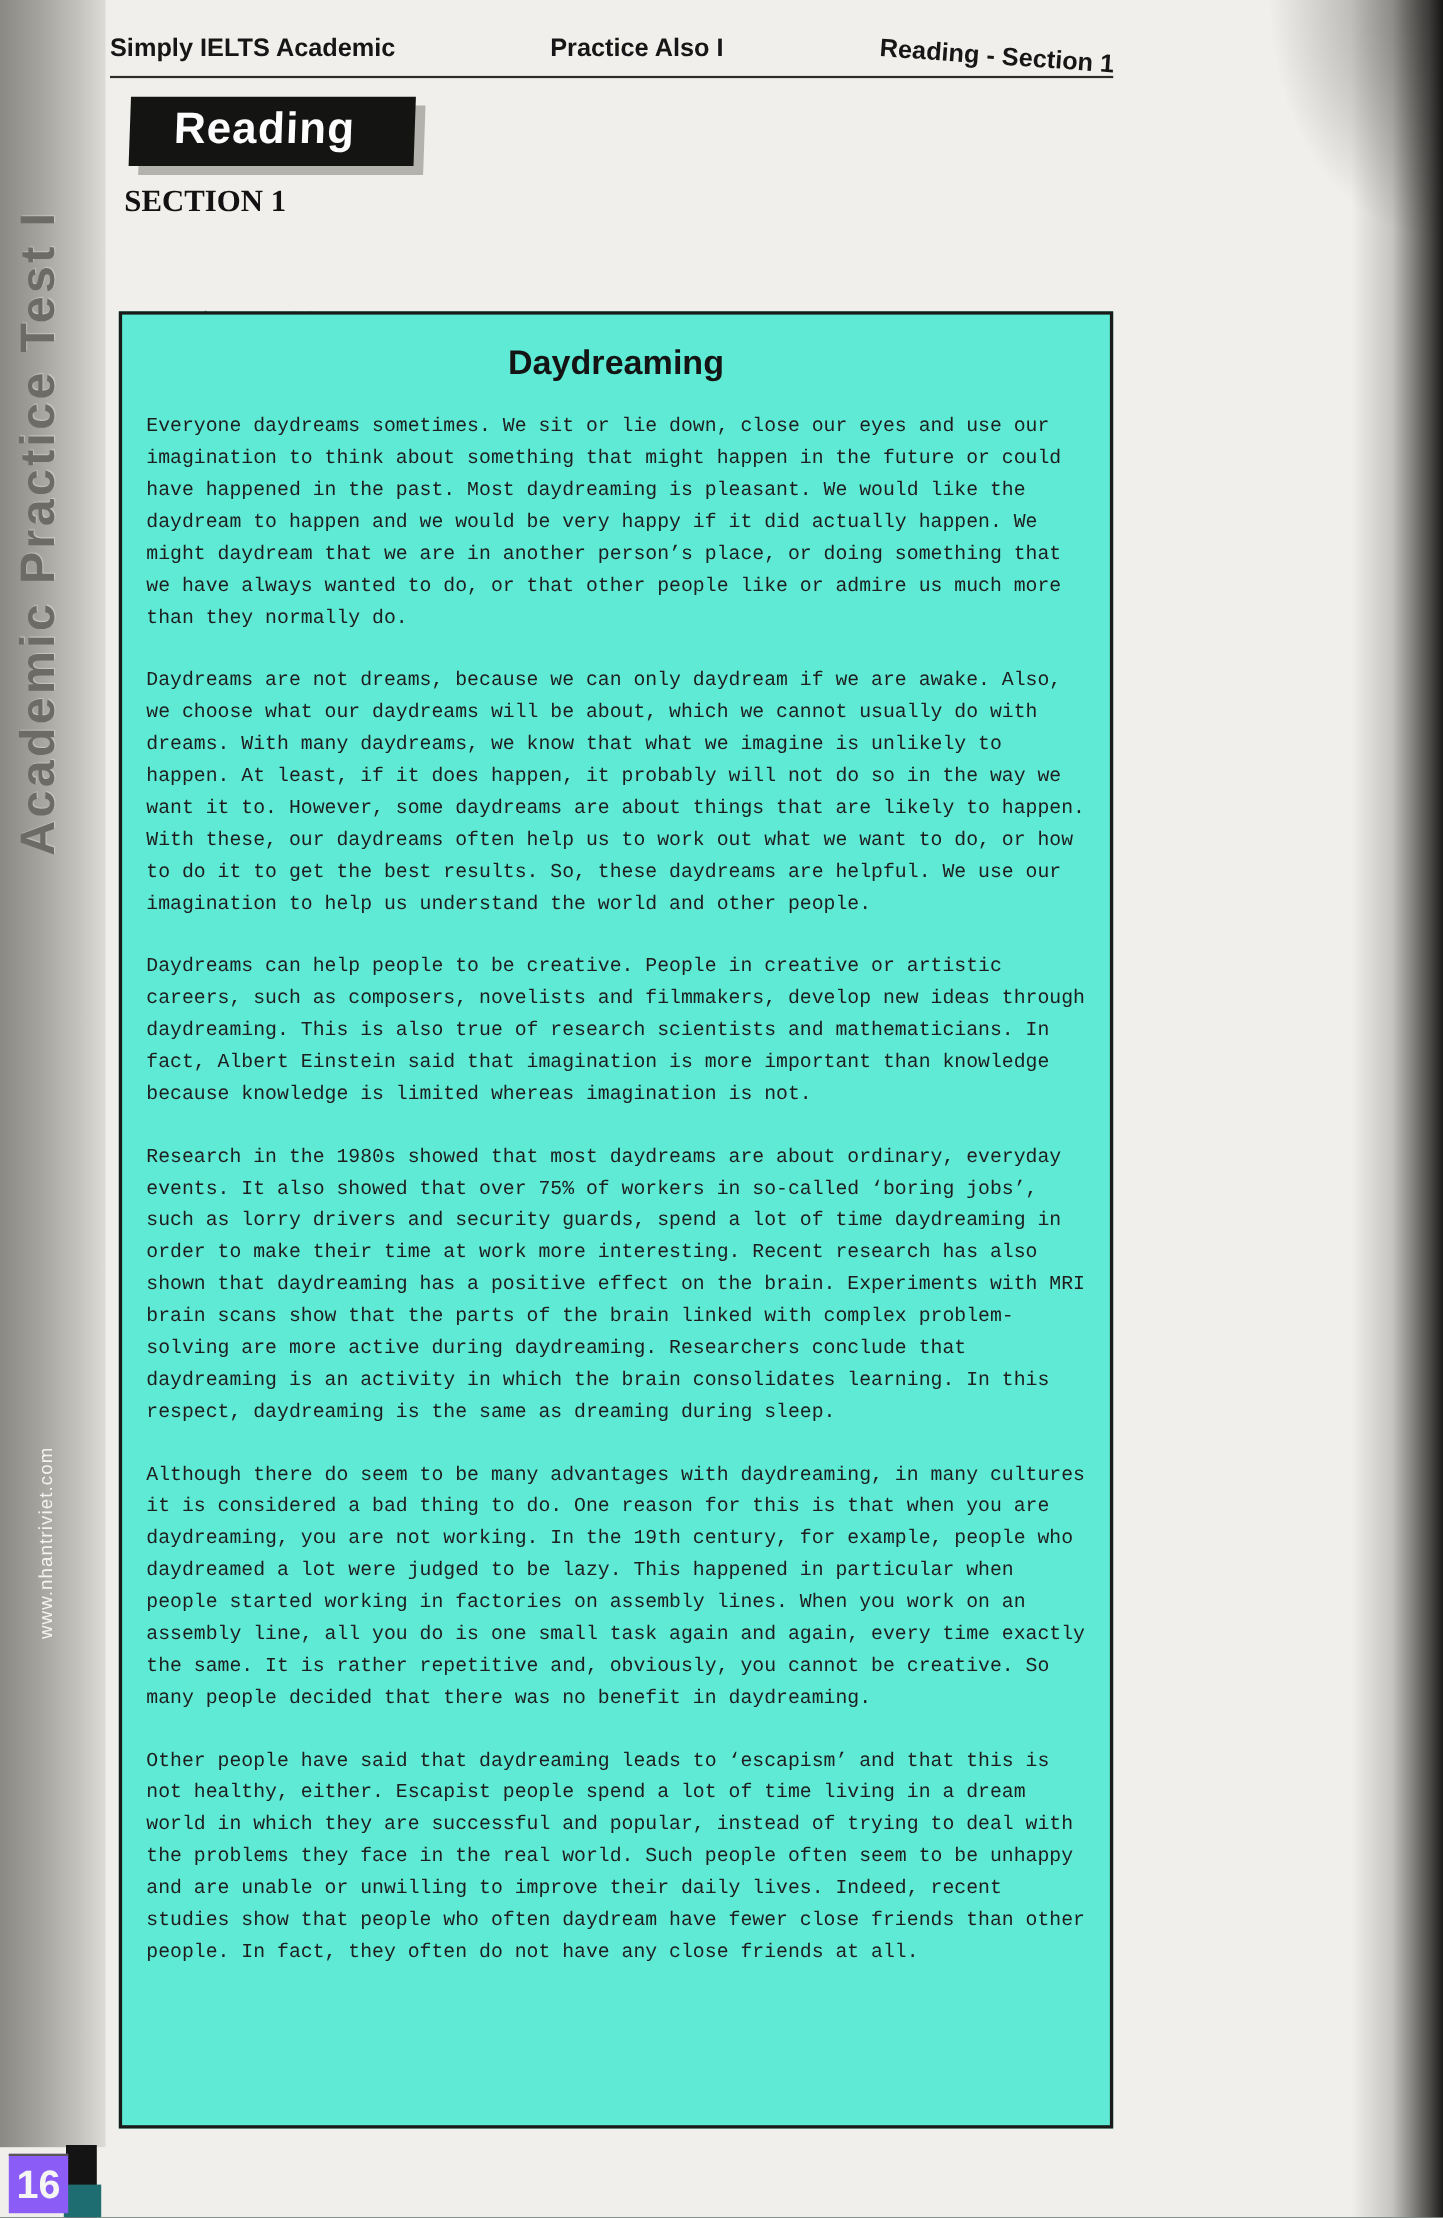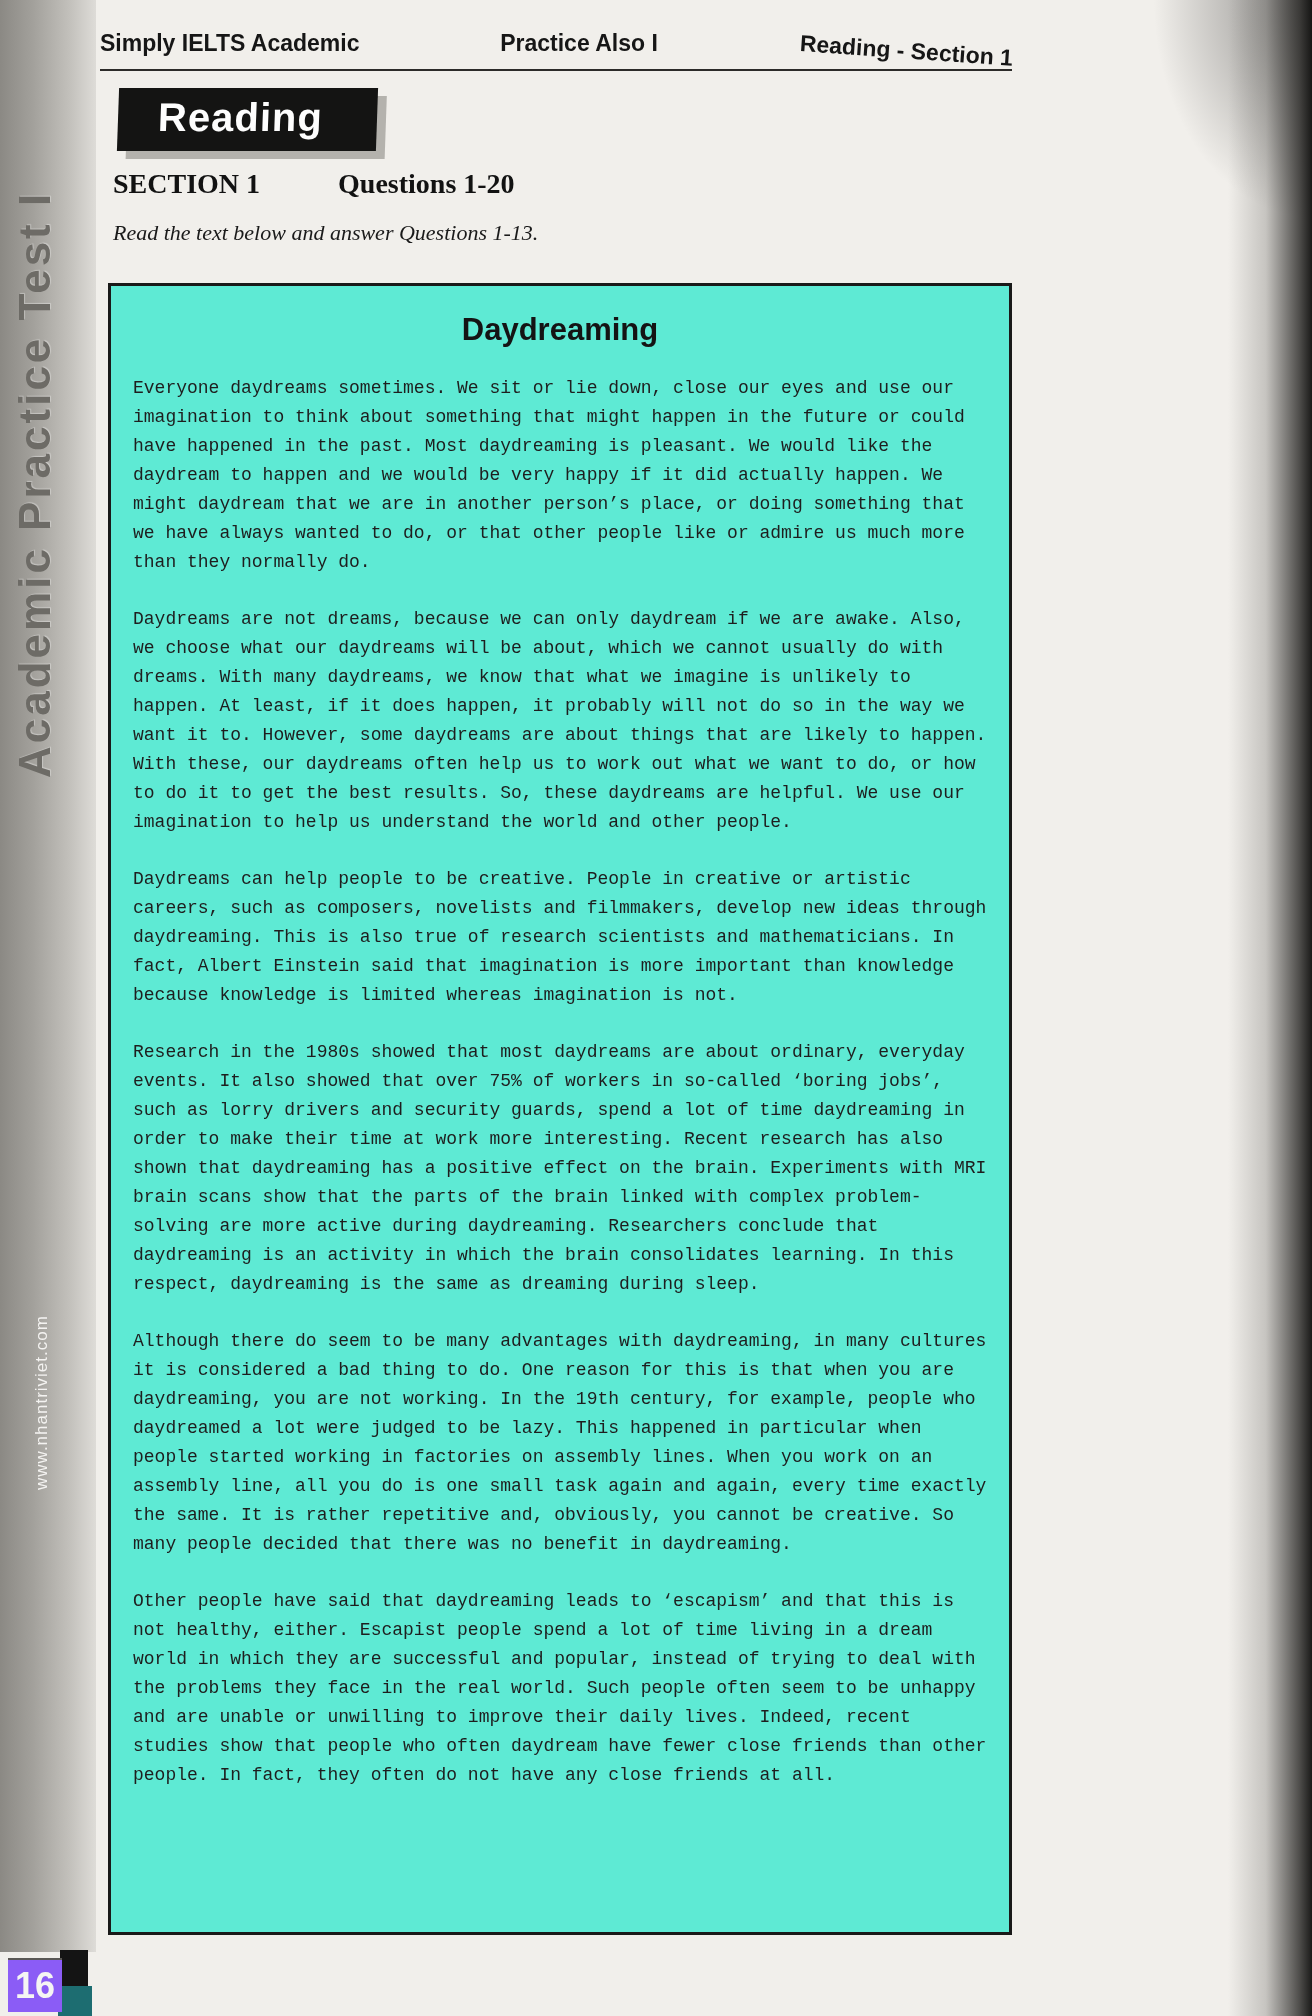--- a/index.html
+++ b/index.html
@@ -38,21 +38,21 @@
     position:absolute;top:88px;left:118px;
     background:#141413;color:#fdfdfd;
     font-size:40px;font-weight:bold;letter-spacing:1px;
     padding:7px 54px 11px 40px;
     box-shadow:9px 8px 0 rgba(130,128,122,.55);
     transform:skewX(-2deg);
   }
   .section-heading{
     position:absolute;top:168px;left:113px;
     font-family:"Liberation Serif",serif;font-size:28px;font-weight:bold;color:#121212;
-    display:flex;gap:78px;
+    display:flex;gap:78px;flex-direction:column;
   }
   .instruction{
     position:absolute;top:220px;left:113px;
     font-family:"Liberation Serif",serif;font-style:italic;font-size:22px;color:#1a1a1a;
   }
   
   .passage-box{
     position:absolute;top:283px;left:108px;width:904px;height:1652px;
     box-sizing:border-box;border:3px solid #1a1a19;background:#5eead4;
     padding:26px 22px 0 22px;overflow:hidden;
@@ -112,21 +112,20 @@
 
   <div class="reading-banner">
     <span>Reading</span>
   </div>
 
   <div class="section-heading">
     <span>SECTION 1</span>
     <span>Questions 1-20</span>
   </div>
 
-  <div class="instruction">Read the text below and answer Questions 1-13.</div>
 
   <div class="passage-box">
     <h1 class="passage-title">Daydreaming</h1>
     <p>Everyone daydreams sometimes. We sit or lie down, close our eyes and use our imagination to think about something that might happen in the future or could have happened in the past. Most daydreaming is pleasant. We would like the daydream to happen and we would be very happy if it did actually happen. We might daydream that we are in another person’s place, or doing something that we have always wanted to do, or that other people like or admire us much more than they normally do.</p>
     <p>Daydreams are not dreams, because we can only daydream if we are awake. Also, we choose what our daydreams will be about, which we cannot usually do with dreams. With many daydreams, we know that what we imagine is unlikely to happen. At least, if it does happen, it probably will not do so in the way we want it to. However, some daydreams are about things that are likely to happen. With these, our daydreams often help us to work out what we want to do, or how to do it to get the best results. So, these daydreams are helpful. We use our imagination to help us understand the world and other people.</p>
     <p>Daydreams can help people to be creative. People in creative or artistic careers, such as composers, novelists and filmmakers, develop new ideas through daydreaming. This is also true of research scientists and mathematicians. In fact, Albert Einstein said that imagination is more important than knowledge because knowledge is limited whereas imagination is not.</p>
     <p>Research in the 1980s showed that most daydreams are about ordinary, everyday events. It also showed that over 75% of workers in so-called ‘boring jobs’, such as lorry drivers and security guards, spend a lot of time daydreaming in order to make their time at work more interesting. Recent research has also shown that daydreaming has a positive effect on the brain. Experiments with MRI brain scans show that the parts of the brain linked with complex problem-solving are more active during daydreaming. Researchers conclude that daydreaming is an activity in which the brain consolidates learning. In this respect, daydreaming is the same as dreaming during sleep.</p>
     <p>Although there do seem to be many advantages with daydreaming, in many cultures it is considered a bad thing to do. One reason for this is that when you are daydreaming, you are not working. In the 19th century, for example, people who daydreamed a lot were judged to be lazy. This happened in particular when people started working in factories on assembly lines. When you work on an assembly line, all you do is one small task again and again, every time exactly the same. It is rather repetitive and, obviously, you cannot be creative. So many people decided that there was no benefit in daydreaming.</p>
     <p>Other people have said that daydreaming leads to ‘escapism’ and that this is not healthy, either. Escapist people spend a lot of time living in a dream world in which they are successful and popular, instead of trying to deal with the problems they face in the real world. Such people often seem to be unhappy and are unable or unwilling to improve their daily lives. Indeed, recent studies show that people who often daydream have fewer close friends than other people. In fact, they often do not have any close friends at all.</p>
   </div>

